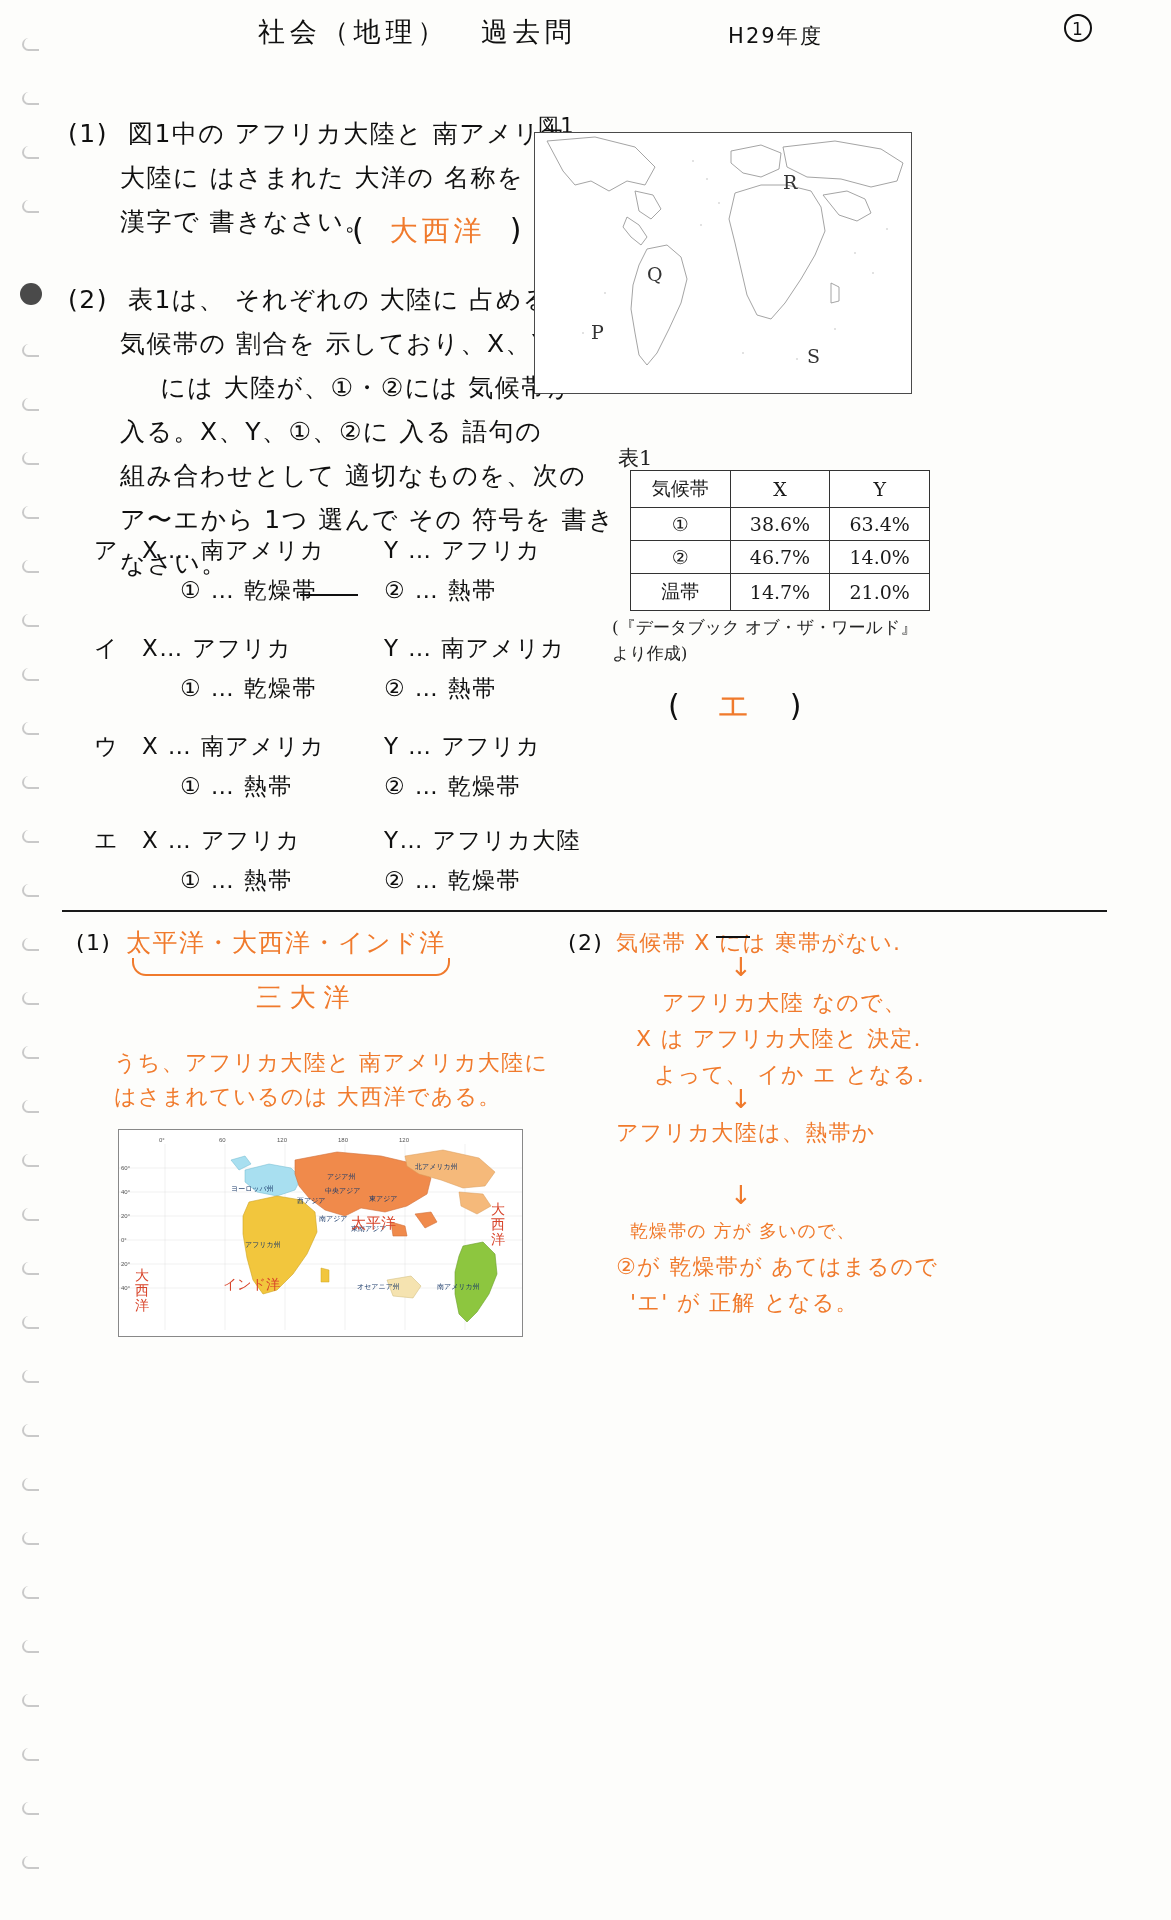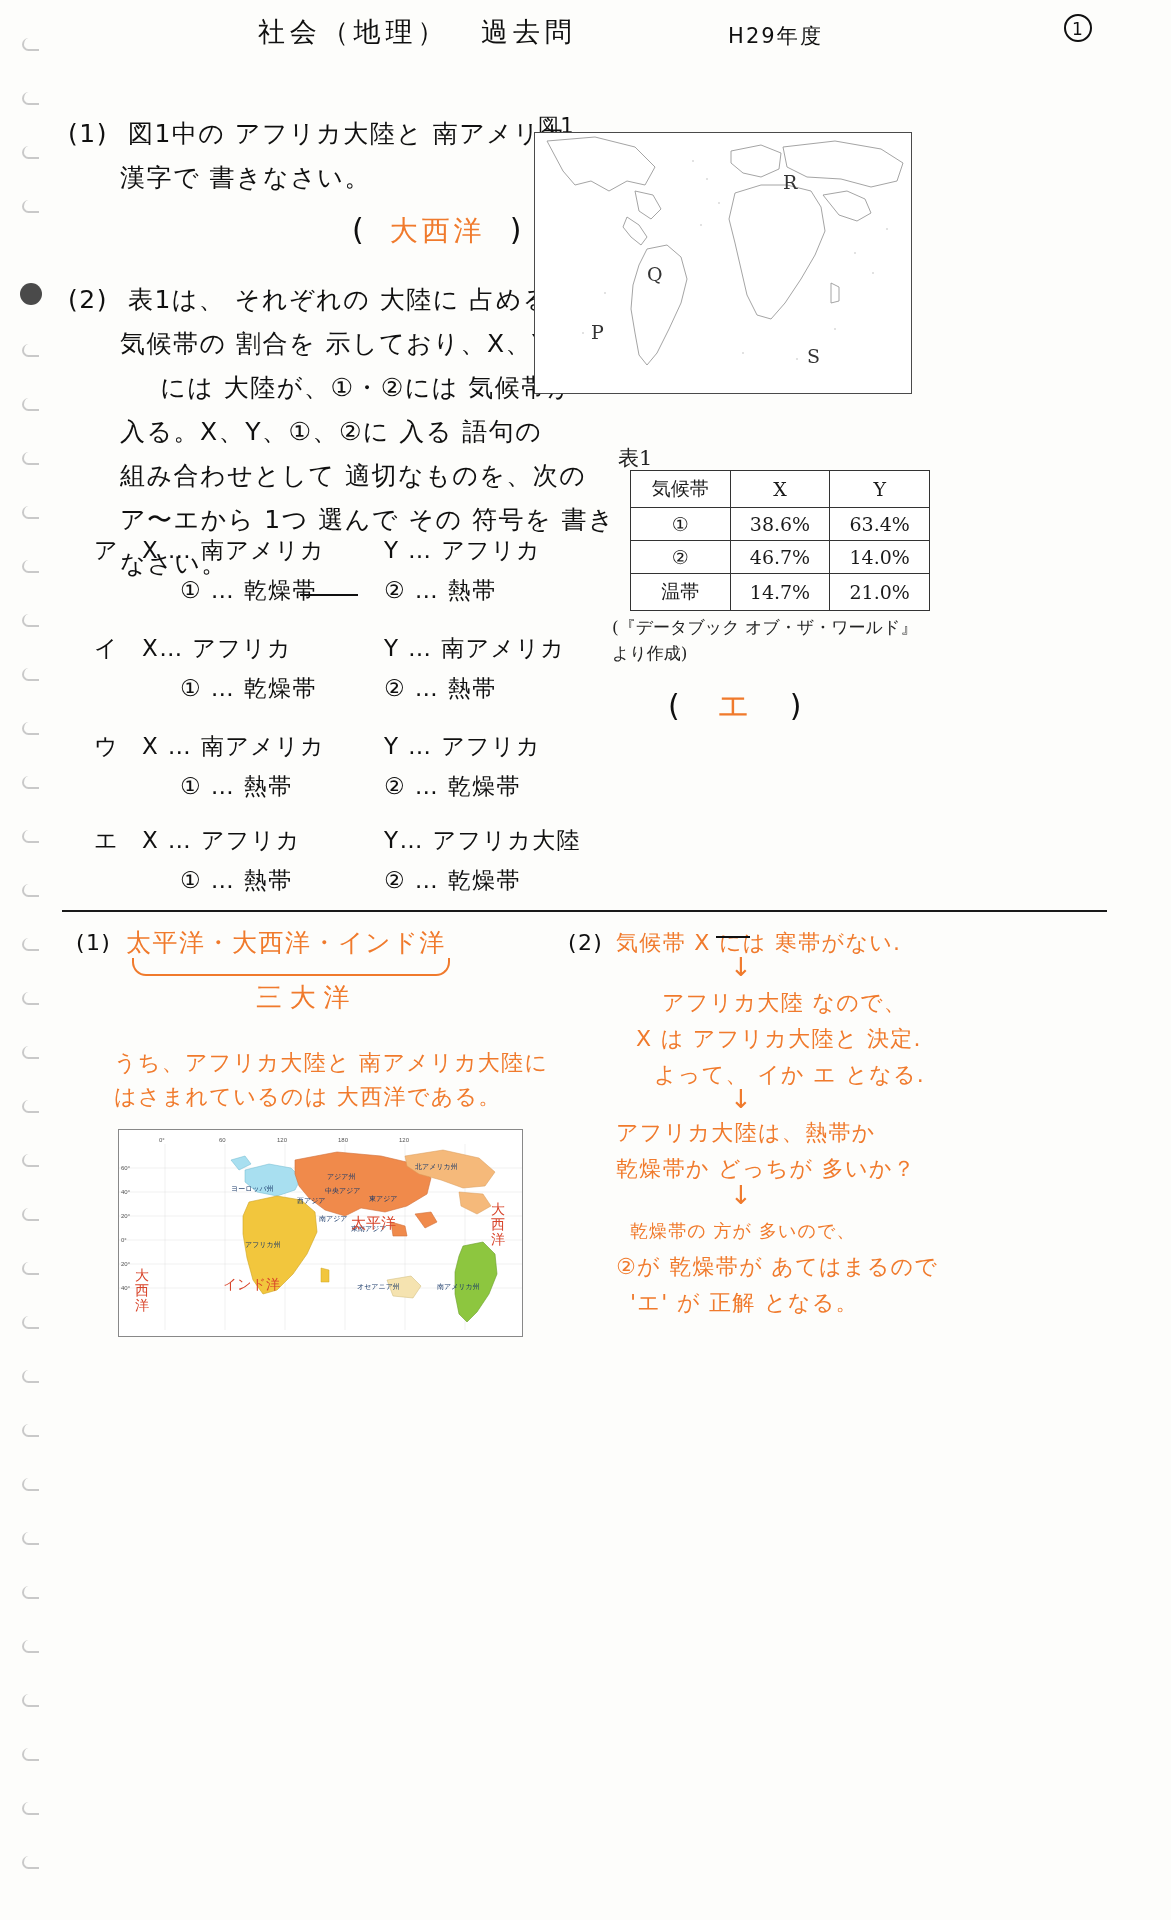--- a/index.html
+++ b/index.html
@@ -168,20 +168,21 @@
   <div class="abs hw" id="doc-year">H29年度</div>
   <div class="abs" id="page-num">
     <span class="circled hw">1</span>
   </div>
 
 
   <div class="abs" id="q1-block">
     <div style="position:relative;">
       <span class="hw">(1)</span>
       <span class="hw" style="margin-left:12px;">図1中の アフリカ大陸と 南アメリカ</span>
+      <div class="hw" style="margin-left:52px;">大陸に はさまれた 大洋の 名称を</div>
       <div class="hw" style="margin-left:52px;">漢字で 書きなさい。</div>
     </div>
   </div>
 
   <div class="abs" id="q1-answer-wrap">
     <span class="hw ans-paren">(</span>
     <span class="hw hw-orange ans-text" style="margin:0 16px;">大西洋</span>
     <span class="hw ans-paren">)</span>
   </div>
 
@@ -321,21 +322,20 @@
 
   <div class="exp-num hw" style="top:930px; left:568px;">(2)</div>
   <div class="exp-line hw hw-orange" style="top:924px; left:616px; font-size:22px;">気候帯 X には 寒帯がない.</div>
   <div class="strike" style="top:936px; left:716px; width:34px; background:#101010;"></div>
   <div class="arrow-down" style="top:954px; left:730px;">↓</div>
   <div class="exp-line hw hw-orange" style="top:984px; left:662px; font-size:22px;">アフリカ大陸 なので、</div>
   <div class="exp-line hw hw-orange" style="top:1020px; left:636px; font-size:22px;">X は アフリカ大陸と 決定.</div>
   <div class="exp-line hw hw-orange" style="top:1056px; left:654px; font-size:22px;">よって、 イか エ となる.</div>
   <div class="arrow-down" style="top:1086px; left:730px;">↓</div>
   <div class="exp-line hw hw-orange" style="top:1114px; left:616px; font-size:22px;">アフリカ大陸は、熱帯か</div>
-  <div class="exp-line hw hw-orange" style="top:1150px; left:616px; font-size:22px;">乾燥帯か どっちが 多いか？</div>
   <div class="arrow-down" style="top:1182px; left:730px;">↓</div>
   <div class="exp-line hw hw-orange" style="top:1212px; left:630px; font-size:18px;">乾燥帯の 方が 多いので、</div>
   <div class="exp-line hw hw-orange" style="top:1248px; left:616px; font-size:22px;">②が 乾燥帯が あてはまるので</div>
   <div class="exp-line hw hw-orange" style="top:1284px; left:630px; font-size:22px;">'エ' が 正解 となる。</div>
 
   <div id="world-map">
     <svg width="405" height="208" viewBox="0 0 405 208">
       <rect x="0" y="0" width="405" height="208" fill="#ffffff"></rect>
 
       <g stroke="#dcdcdc" stroke-width="0.4">

